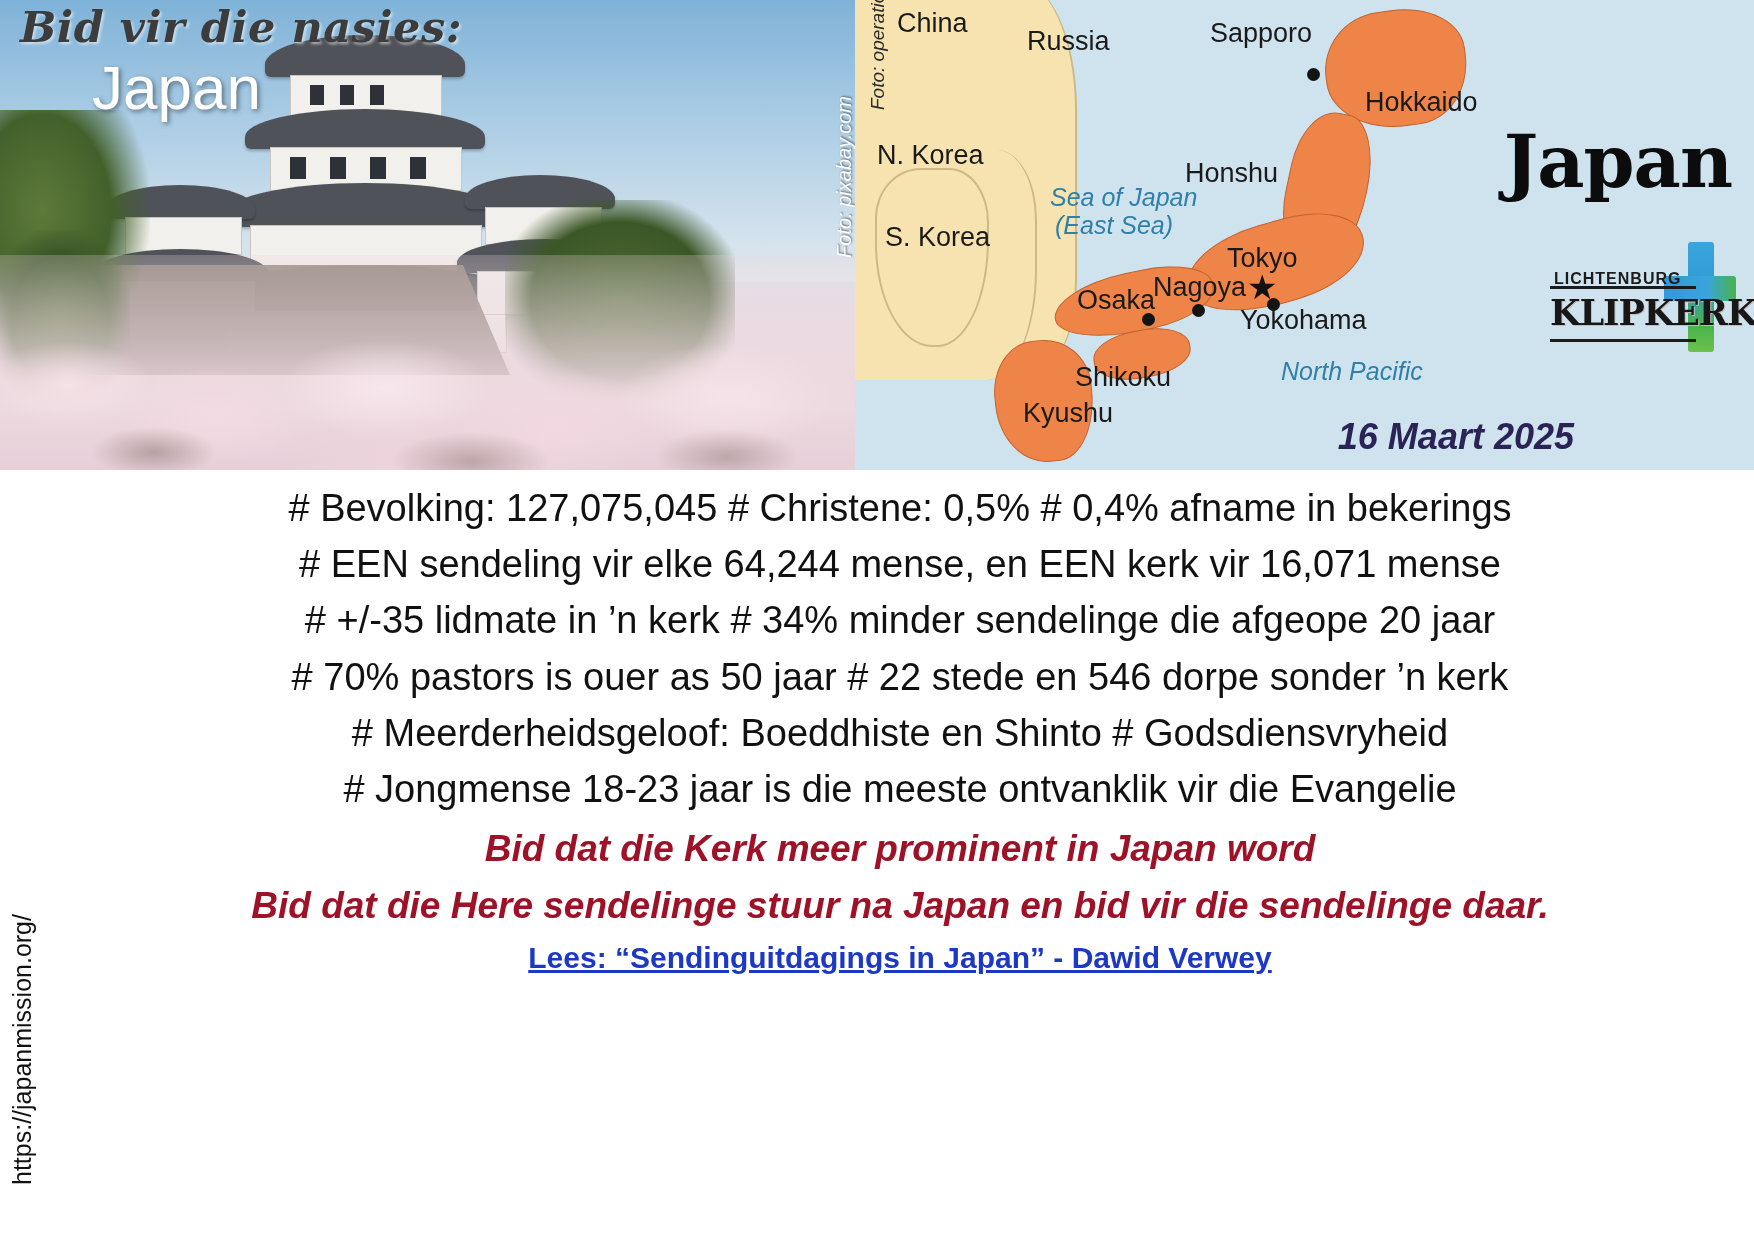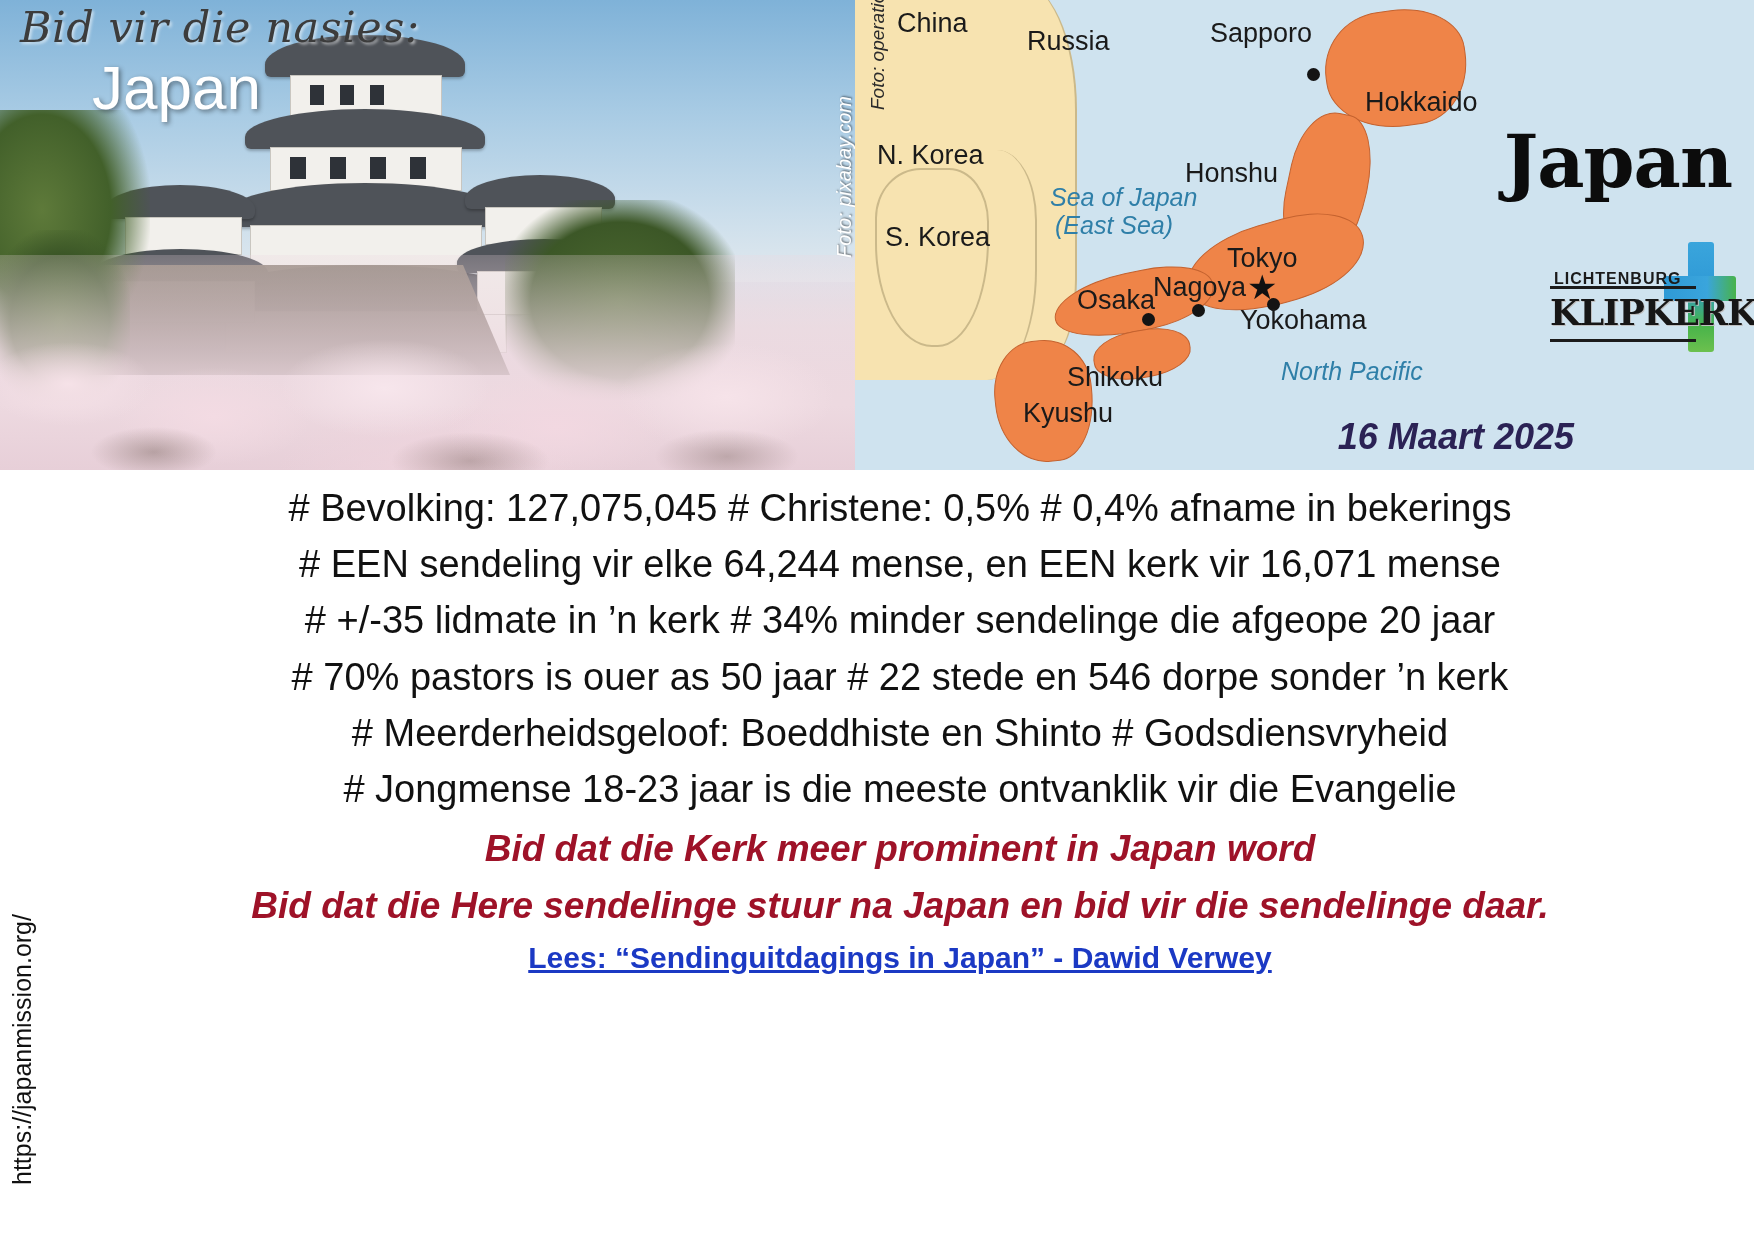--- a/index.html
+++ b/index.html
@@ -98,21 +98,21 @@
       radial-gradient(ellipse 110px 40px at 55% 90%, rgba(80,60,50,0.3) 0%, rgba(80,60,50,0) 72%),
       radial-gradient(ellipse 100px 38px at 85% 85%, rgba(80,60,50,0.28) 0%, rgba(80,60,50,0) 72%);
   }
 
   .title-script {
     position: absolute;
     left: 20px;
     top: 2px;
     font-family: "DejaVu Serif", serif;
     font-style: italic;
-    font-weight: normal;
+    font-weight: bold;
     font-size: 43px;
     color: #3c3c3c;
     text-shadow: 2px 2px 3px rgba(255,255,255,0.55);
     letter-spacing: 0.5px;
   }
   .title-country {
     position: absolute;
     left: 92px;
     top: 52px;
     font-size: 62px;
@@ -408,21 +408,21 @@
     <div class="map-label" style="left:30px; top:222px;">S. Korea</div>
     <div class="map-label" style="left:355px; top:18px;">Sapporo</div>
     <div class="map-label" style="left:510px; top:87px;">Hokkaido</div>
     <div class="map-label" style="left:330px; top:158px;">Honshu</div>
     <div class="map-label sea-lbl" style="left:195px; top:184px;">Sea of Japan</div>
     <div class="map-label sea-lbl" style="left:200px; top:212px;">(East Sea)</div>
     <div class="map-label" style="left:372px; top:243px;">Tokyo</div>
     <div class="map-label" style="left:298px; top:272px;">Nagoya</div>
     <div class="map-label" style="left:222px; top:285px;">Osaka</div>
     <div class="map-label" style="left:385px; top:305px;">Yokohama</div>
-    <div class="map-label" style="left:212px; top:362px;">Shikoku</div>
+    <div class="map-label" style="left:220px; top:362px;">Shikoku</div>
     <div class="map-label" style="left:168px; top:398px;">Kyushu</div>
     <div class="map-label sea-lbl" style="left:390px; top:358px;margin-left:36px;">North Pacific</div>
 
     <div class="japan-big">Japan</div>
     <div class="map-credit">Foto: operationworld.org</div>
     <div class="date-stamp">16 Maart 2025</div>
 
     <div class="logo">
       <div class="logo-cross-v"></div>
       <div class="logo-cross-h"></div>

